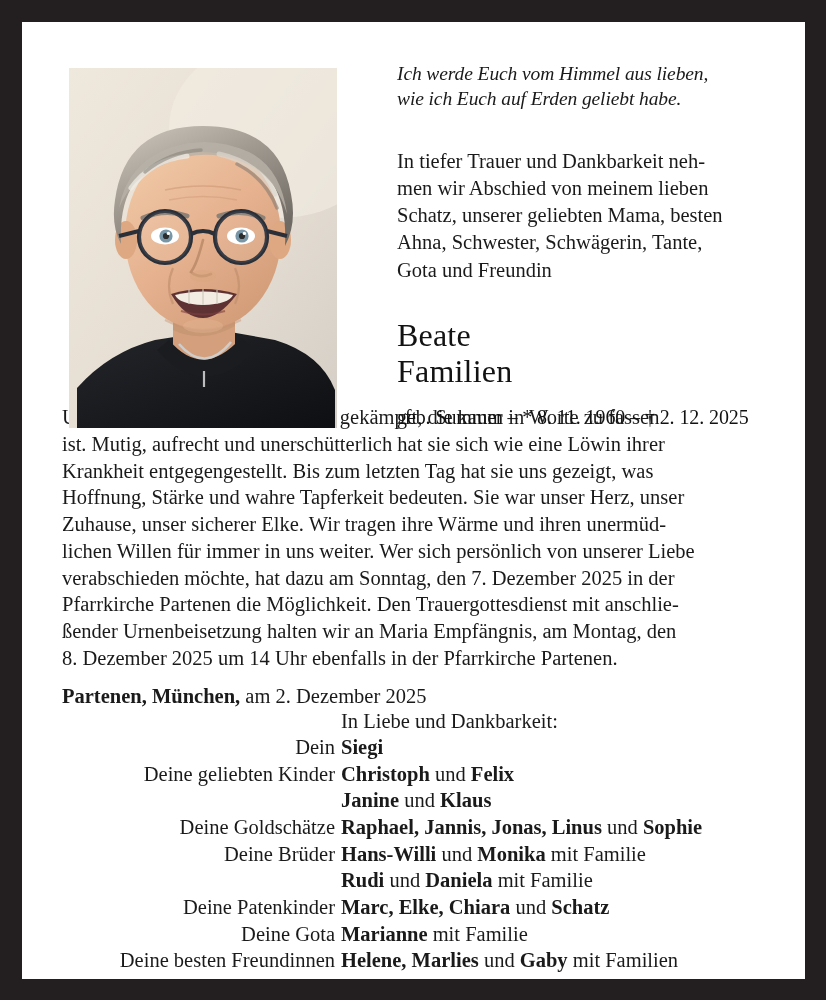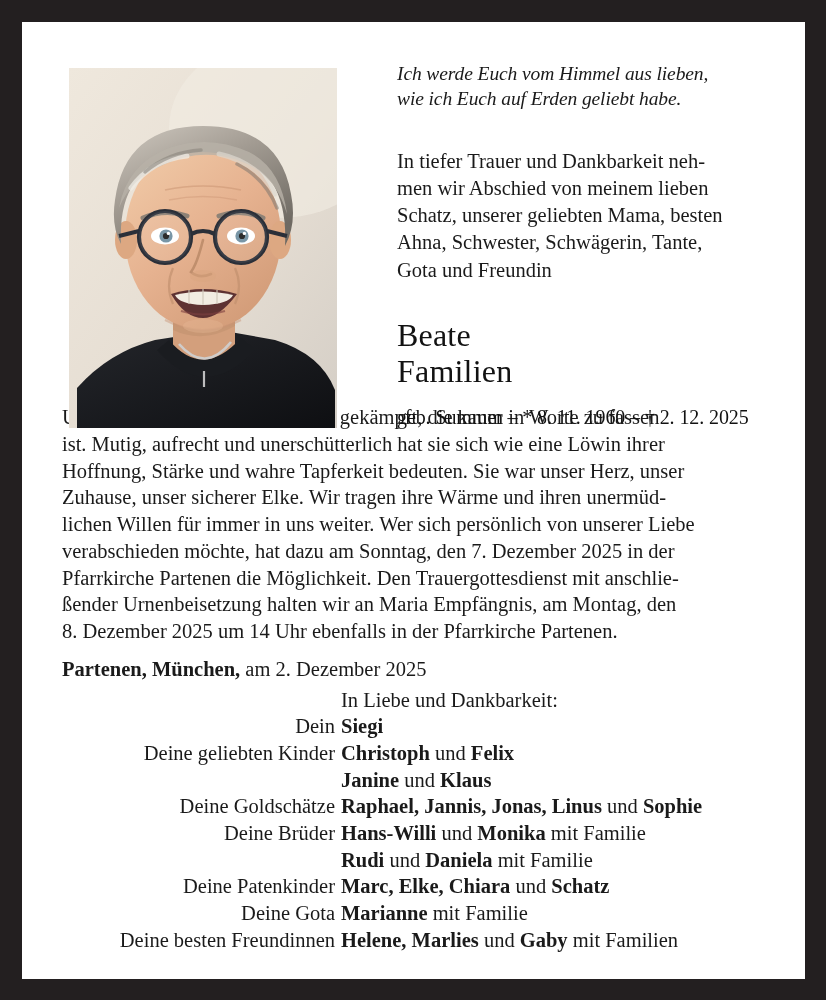--- a/index.html
+++ b/index.html
@@ -108,21 +108,20 @@
   
   .placedate {
     margin: 13px 0 0 40px;
     font-size: 20.5px;
     color: #1a1a1a;
   }
   .placedate b { font-weight: bold; text-align: center; }
 
   
   .family {
-    margin-top: 6px;
     width: 100%;
     border-collapse: collapse;
   }
   .family td {
     font-size: 20.5px;
     line-height: 1.30;
     color: #1a1a1a;
     padding: 0;
     vertical-align: baseline;
     white-space: nowrap;
@@ -264,20 +263,21 @@
           <div class="name-line">Familien</div>
           <div class="birth-death">geb. Summer – * 8. 11. 1960 – † 2. 12. 2025</div>
         </div>
 
       </div>
     </div>
 
     <div class="body-text">
       <div>Unsere Mama hat mit einer Kraft gekämpft, die kaum in Worte zu fassen</div>
       <div>ist. Mutig, aufrecht und unerschütterlich hat sie sich wie eine Löwin ihrer</div>
+      <div>Krankheit entgegengestellt. Bis zum letzten Tag hat sie uns gezeigt, was</div>
       <div>Hoffnung, Stärke und wahre Tapferkeit bedeuten. Sie war unser Herz, unser</div>
       <div>Zuhause, unser sicherer Elke. Wir tragen ihre Wärme und ihren unermüd-</div>
       <div>lichen Willen für immer in uns weiter. Wer sich persönlich von unserer Liebe</div>
       <div>verabschieden möchte, hat dazu am Sonntag, den 7. Dezember 2025 in der</div>
       <div>Pfarrkirche Partenen die Möglichkeit. Den Trauergottesdienst mit anschlie-</div>
       <div>ßender Urnenbeisetzung halten wir an Maria Empfängnis, am Montag, den</div>
       <div class="lastline">8. Dezember 2025 um 14 Uhr ebenfalls in der Pfarrkirche Partenen.</div>
     </div>
 
     <div class="placedate">

